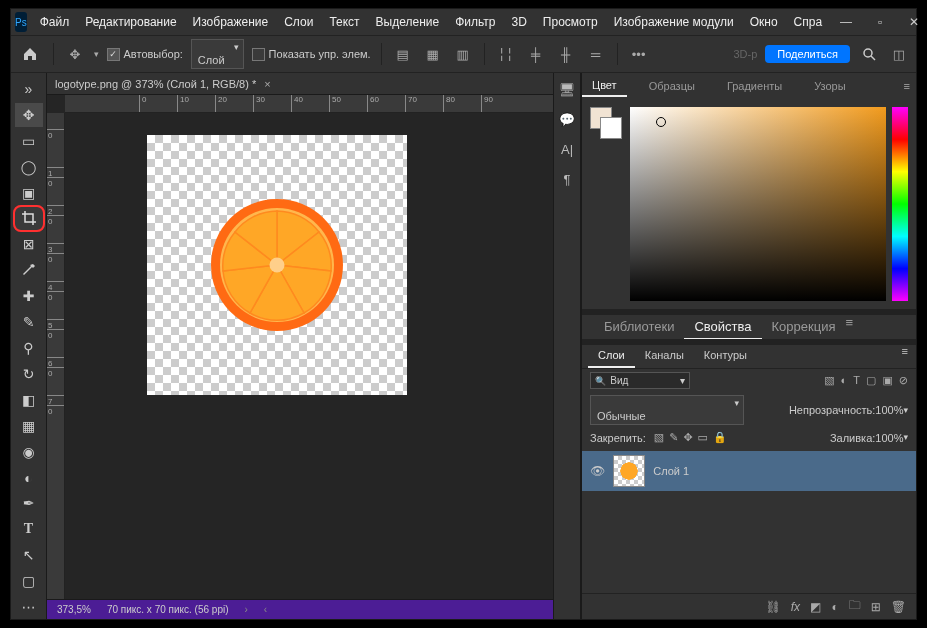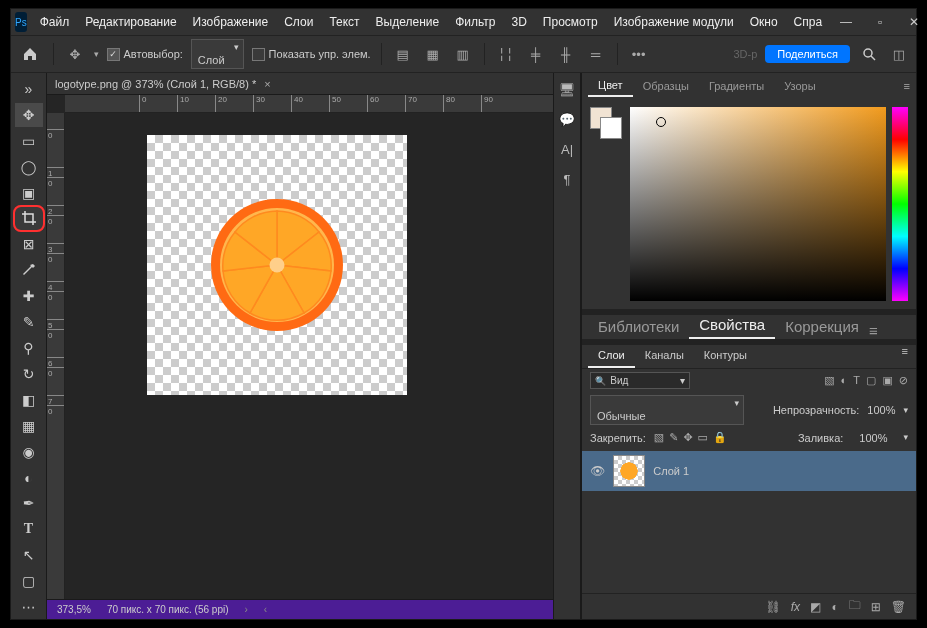--- a/index.html
+++ b/index.html
@@ -34,45 +34,45 @@
 .ruler-v{width:18px;background:#3a3a3a;border-right:1px solid #222;position:relative;overflow:hidden}
 .ruler-v .tick{position:absolute;left:0;width:100%;border-top:1px solid #888;font-size:8px;color:#aaa;padding-top:1px;padding-left:1px}
 .canvas{flex:1;background:#252525;position:relative;overflow:hidden}
 .checker{position:absolute;left:82px;top:22px;width:260px;height:260px;background-image:linear-gradient(45deg,#ccc 25%,transparent 25%),linear-gradient(-45deg,#ccc 25%,transparent 25%),linear-gradient(45deg,transparent 75%,#ccc 75%),linear-gradient(-45deg,transparent 75%,#ccc 75%);background-size:16px 16px;background-position:0 0,0 8px,8px -8px,-8px 0;background-color:#fff}
 .orange-wrap{position:absolute;left:50%;top:50%;transform:translate(-50%,-50%)}
 .orange{width:150px;height:150px}
 .status{height:20px;background:#4c1d95;border-top:1px solid #1a1a1a;display:flex;align-items:center;gap:16px;padding:0 10px;color:#ccc;font-size:10px}
 .midstrip{width:28px;background:#323232;border-left:1px solid #1a1a1a;border-right:1px solid #1a1a1a;display:flex;flex-direction:column;align-items:center;padding-top:6px;gap:10px}
 .midstrip div{width:20px;height:20px;color:#bbb;cursor:pointer;display:flex;align-items:center;justify-content:center;font-size:13px}
 .panels{width:335px;background:#323232;display:flex;flex-direction:column;border-left:1px solid #1a1a1a}
-.panelhdr{height:26px;display:flex;align-items:center;gap:0;color:#999;font-size:11px;padding-left:6px}
+.panelhdr{height:26px;display:flex;align-items:center;gap:12px;color:#999;font-size:11px;}
 .ptab{padding:4px 10px;cursor:pointer}
 .ptab.act{color:#eee;border-bottom:2px solid #eee}
 .panelhdr .pmenu{margin-left:auto;margin-right:6px;cursor:pointer;color:#aaa}
 .colorpanel{height:210px;display:flex;padding:8px;gap:6px}
 .swatches{width:34px;position:relative}
 .sw-fg{width:22px;height:22px;background:#f1e3d3;border:1px solid #888;position:absolute;left:0;top:0}
 .sw-bg{width:22px;height:22px;background:#fff;border:1px solid #888;position:absolute;left:10px;top:10px}
 .picker{flex:1;background:linear-gradient(to bottom,rgba(0,0,0,0),#000),linear-gradient(to right,#fff,#f29b1d);position:relative}
 .picker .dot{position:absolute;left:26px;top:10px;width:10px;height:10px;border:1px solid #000;border-radius:50%}
 .huebar{width:16px;background:linear-gradient(to bottom,#f0f,#f00,#ff0,#0f0,#0ff,#00f,#f0f)}
 .panelsep{height:6px;background:#222}
-.subtabs{height:24px;display:flex;align-items:flex-end;color:#999;font-size:15px;padding-left:6px}
+.subtabs{height:24px;display:flex;align-items:flex-start;color:#999;font-size:13px;padding-left:12px}
 .layerpanel{flex:1;display:flex;flex-direction:column;font-size:11px;color:#ccc}
 .ltabs{height:24px;display:flex;border-bottom:1px solid #222;padding-left:6px}
 .lrow{display:flex;align-items:center;gap:6px;padding:3px 8px}
 .lsearch{background:#2a2a2a;border:1px solid #555;padding:2px 4px;display:flex;align-items:center;gap:4px;font-size:10px;flex:0 0 100px}
 .lsearch::before{content:"🔍";font-size:9px}
 .licons{margin-left:auto;display:flex;gap:6px}
 .licons span{cursor:pointer;color:#aaa;font-size:11px}
 .blendrow .selectbox{flex:0 0 154px}
-.blendrow .opac{margin-left:auto;display:flex;align-items:center;gap:8px}
+.blendrow .opac{margin-left:auto;display:flex;align-items:center;gap:0}
 .lockrow .locks{display:flex;gap:5px;margin-left:2px}
 .lockrow .locks span{font-size:11px;color:#aaa;cursor:pointer}
-.lockrow .fill{margin-left:auto;display:flex;gap:16px;}
+.lockrow .fill{margin-left:auto;display:flex;gap:0;}
 .layerlist{flex:1;background:#323232;padding:4px 0}
 .layer{display:flex;align-items:center;gap:8px;padding:4px 8px;background:#4a6a8a}
 .layer .eye{font-size:12px;cursor:pointer}
 .layer .thumb{width:32px;height:32px;background-image:linear-gradient(45deg,#ccc 25%,transparent 25%),linear-gradient(-45deg,#ccc 25%,transparent 25%),linear-gradient(45deg,transparent 75%,#ccc 75%),linear-gradient(-45deg,transparent 75%,#ccc 75%);background-size:8px 8px;background-position:0 0,0 4px,4px -4px,-4px 0;background-color:#fff;border:1px solid #888;display:flex;align-items:center;justify-content:center}
 .layer .thumb .mini{width:20px;height:20px;background:radial-gradient(circle,#ffa726 60%,transparent 62%);border-radius:50%}
 .layerfoot{height:26px;border-top:1px solid #222;display:flex;align-items:center;justify-content:flex-end;gap:10px;padding:0 10px;color:#aaa;font-size:12px}
 .layerfoot span{cursor:pointer}
 svg{display:block}
 </style>
 </head>

